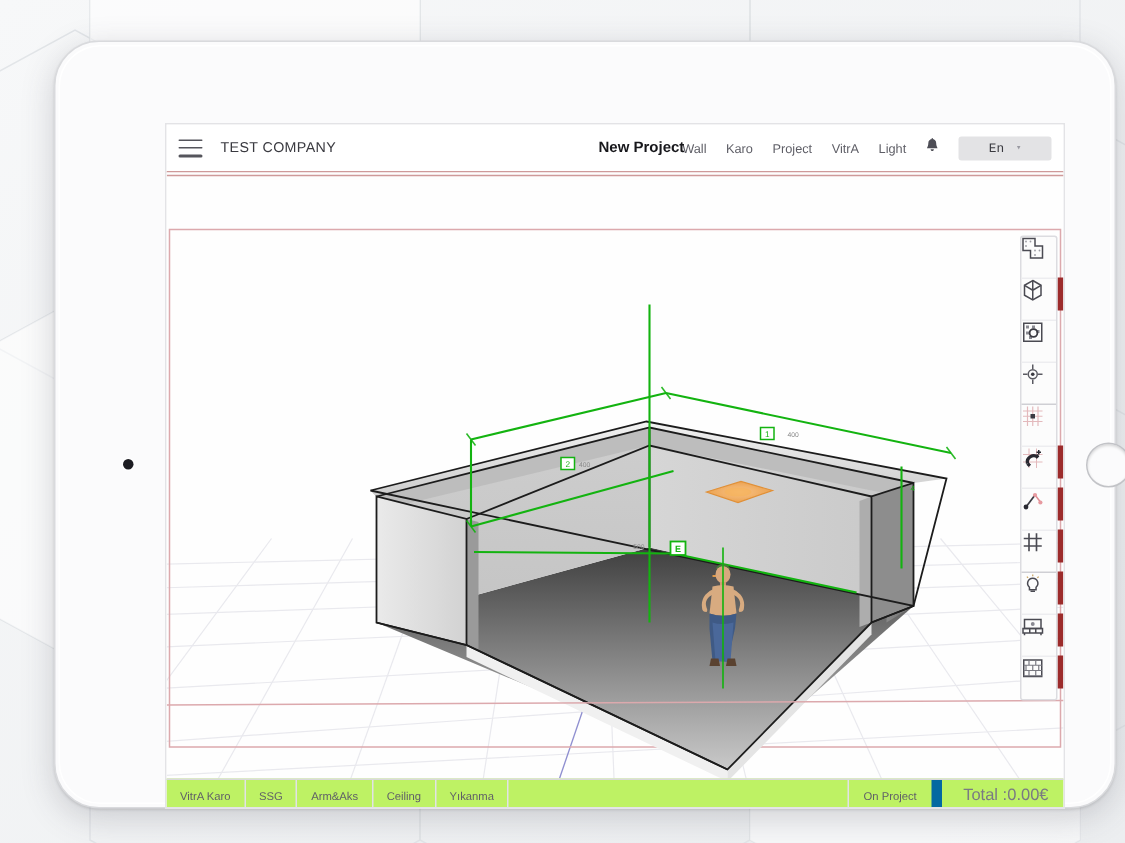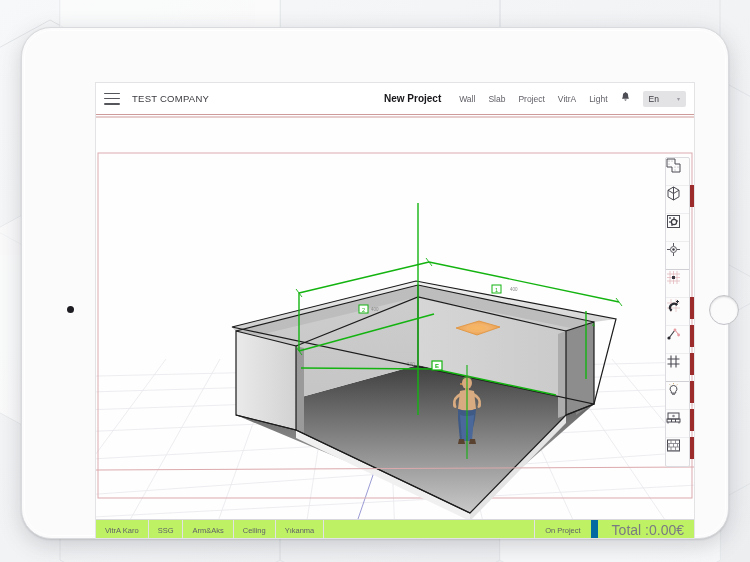--- a/index.html
+++ b/index.html
@@ -9,21 +9,21 @@
     background:#f2f3f4;
     position:relative;
   }
 
   
   #backdrop { position:absolute; inset:0; background:#f4f5f6; overflow:hidden; }
   #backdrop svg { position:absolute; inset:0; width:750px; height:562px; }
 
   
   #tablet {
-    position:absolute; left:21px; top:27px; width:708px; height:512px;
+    position:absolute; left:36px; top:27px; width:708px; height:512px;
     background:#fbfbfc;
     border-radius:30px;
     border:1px solid #d9dadd;
     box-shadow:0 6px 22px rgba(70,70,80,.22), 0 1px 2px rgba(0,0,0,.12);
   }
   #tablet:before{
     content:""; position:absolute; inset:2px; border-radius:28px;
     border:1px solid #ffffff; pointer-events:none;
   }
   #camera-dot{
@@ -53,22 +53,22 @@
   }
   #hamburger{ width:16px; height:12px; display:flex; flex-direction:column;
     justify-content:space-between; cursor:pointer; margin-right:12px;}
   #hamburger i{ display:block; height:1.6px; background:#55555c; border-radius:1px;}
   #company-name{ font-size:9.5px; letter-spacing:.25px; color:#3a3a40; white-space:nowrap;}
   #project-title{ position:absolute; left:268px; font-weight:bold; font-size:10px; color:#17171b;margin-left:20px;}
   #topnav{ margin-left:auto; display:flex; align-items:center; gap:13px; padding-right:2px;}
   #topnav .navitem{ font-size:8.5px; color:#5e5e66; cursor:pointer; white-space:nowrap;}
   #bell{ font-size:10px; color:#4d4d55; cursor:pointer; line-height:1;}
   #lang{
-    display:flex; align-items:center; gap:18px;
-    background:#e3e3e5; border-radius:2px; padding:3px 6px; cursor:pointer;
+    display:flex; align-items:center; gap:8px;
+    background:#e3e3e5; border-radius:2px; padding:3px 20px; cursor:pointer;font-family:Liberation Mono, monospace;
   }
   #lang .lbl{ font-size:8.5px; color:#3a3a40;}
   #lang .chev{ font-size:6px; color:#9a9aa2;}
 
   
   #viewport{ position:relative; height:404px; background:#fefefe; overflow:hidden;}
   #viewport svg{ position:absolute; left:0; top:0;}
 
   
   #toolrail{
@@ -86,21 +86,21 @@
   #bottombar{
     position:relative; height:21px; display:flex; align-items:stretch;
     background:#bef264; border-top:1px solid #d8d8dc; font-size:7.5px; color:#5f5f67;
   }
   .bchip{ display:flex; align-items:center; padding:0 9px;
     border-right:1px solid #e2e2e6; cursor:pointer; white-space:nowrap;}
   #bspacer{ flex:1; border-right:1px solid #e2e2e6;}
   #onproject{ display:flex; align-items:center; padding:0 10px;
     border-right:7px solid #0369a1; cursor:pointer; white-space:nowrap;}
   #total{ display:flex; align-items:center; padding:0 10px 0 14px;
-    font-size:14px; color:#7a7a82; white-space:nowrap;text-align:right;}
+    font-size:11px; color:#7a7a82; white-space:nowrap;text-align:right;}
 </style>
 </head>
 <body>
 
 <div id="backdrop">
   <svg viewBox="0 0 750 562">
     <defs>
       <linearGradient id="bgg" x1="0" y1="0" x2="1" y2="1">
         <stop offset="0" stop-color="#f7f8f9"></stop>
           <stop offset="1" stop-color="#eceef0"></stop>
@@ -137,21 +137,21 @@
       <div id="hamburger">
         <i></i>
           <i></i>
           <i></i>
       </div>
       <div id="company-name">TEST COMPANY</div>
       <div id="project-title">New Project</div>
 
       <div id="topnav">
         <div class="navitem">Wall</div>
-        <div class="navitem">Slab</div>
+        <div class="navitem">Karo</div>
         <div class="navitem">Project</div>
         <div class="navitem">VitrA</div>
         <div class="navitem">Light</div>
 
         <div id="bell">
           <svg width="9" height="11" viewBox="0 0 9 11">
             <path d="M4.5 0.6c-1.5 0-2.6 1.15-2.6 2.6 0 2.4-0.9 3.2-0.9 3.6h7c0-0.4-0.9-1.2-0.9-3.6 0-1.45-1.1-2.6-2.6-2.6z" fill="#4d4d55"></path>
             <path d="M3.4 7.5c0 0.7 0.5 1.2 1.1 1.2s1.1-0.5 1.1-1.2z" fill="#4d4d55"></path>
             <rect x="4.15" y="0" width="0.7" height="1" fill="#4d4d55"></rect>
           </svg>

